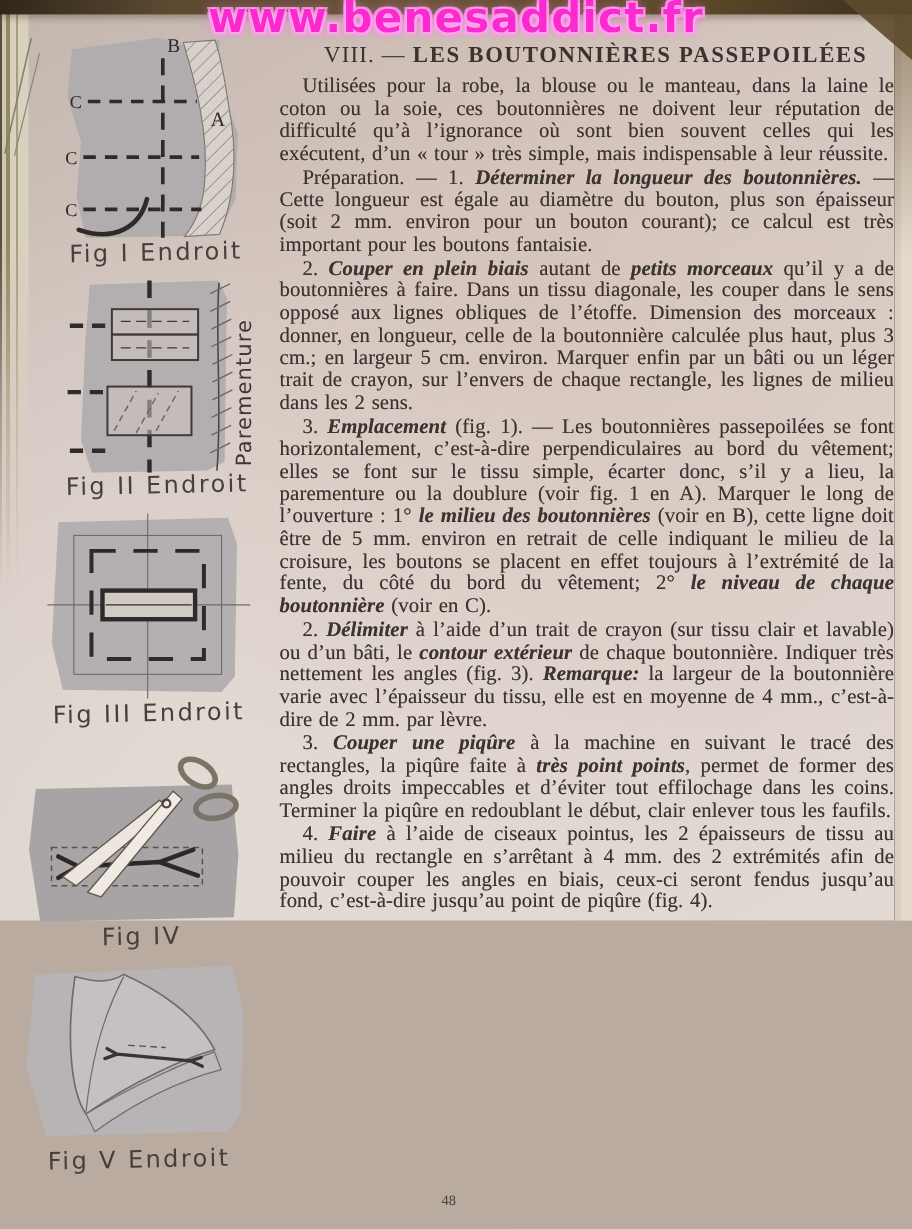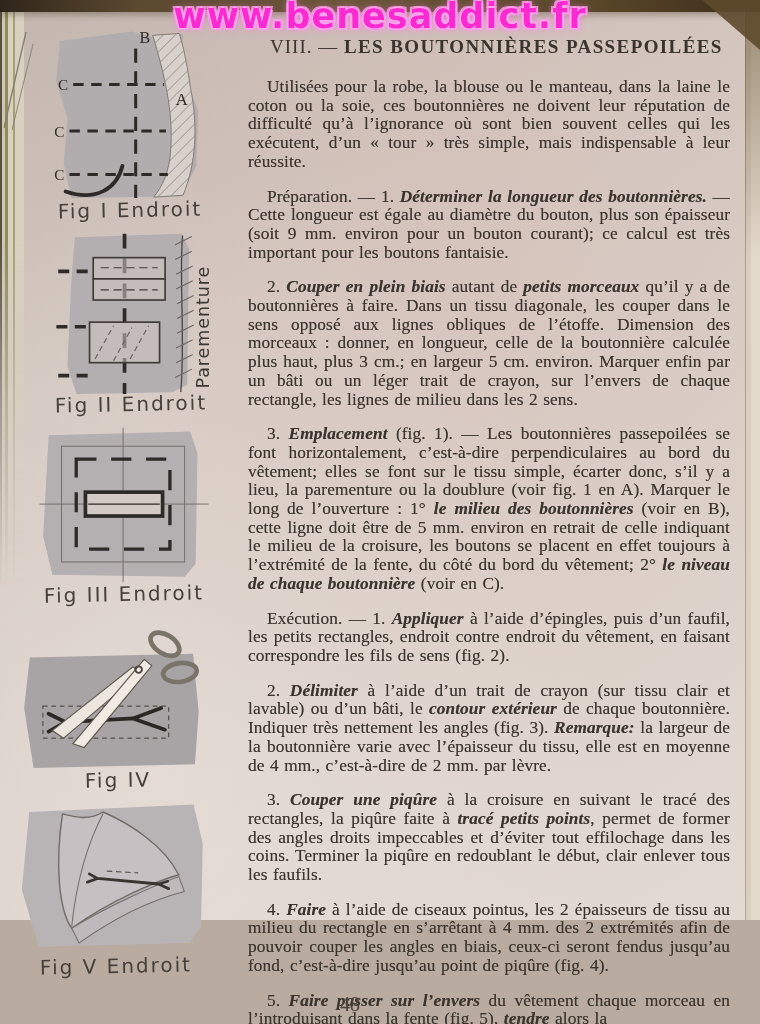--- a/index.html
+++ b/index.html
@@ -1,17 +1,17 @@
 <!DOCTYPE html>
 <html><head>
 <meta charset="utf-8">
 <style>
   html,body{margin:0;padding:0;}
   body{width:760px;height:1024px;overflow:hidden;background:#b9ab9f;}
-  #page{position:relative;width:760px;height:920px;
+  #page{position:relative;width:760px;height:767px;
     background:
       radial-gradient(ellipse at 62% 30%, rgba(216,184,174,0.28), transparent 62%),
       radial-gradient(ellipse at 20% 85%, rgba(235,228,222,0.5), transparent 55%),
       linear-gradient(152deg,#c3b6ae 0%,#d3c7c0 32%,#dcd2cb 68%,#e3dad3 100%);
     font-family:"Liberation Serif","DejaVu Serif",serif;color:#3b342e;}
   
   .edge-top{position:absolute;top:0;left:0;right:0;height:12px;
     background:linear-gradient(90deg,#2f261a,#5b4930 18%,#6a5639 45%,#5a4729 78%,#3c2e1c);
     box-shadow:0 3px 6px rgba(60,45,25,.35);}
   .corner-tr{position:absolute;top:0;right:0;width:74px;height:50px;background:#5e4a2c;
@@ -30,28 +30,28 @@
     color:#fb2ad0;white-space:nowrap;z-index:30;
     text-shadow:0 0 1px #fff,2px 2px 0 rgba(255,158,238,.8),-2px -2px 0 rgba(255,158,238,.8),
       2px -2px 0 rgba(255,158,238,.8),-2px 2px 0 rgba(255,158,238,.8),0 0 9px rgba(255,110,228,.9);}
   
   .title{position:absolute;left:238px;top:36px;width:512px;font-size:19px;white-space:nowrap;margin-left:32px;}
   .title .chap{font-weight:normal;letter-spacing:1px;}
   .title .head{font-weight:bold;letter-spacing:1.4px;}
   .column{position:absolute;left:232px;top:62px;width:514px;font-size:17.3px;line-height:18.7px;
     text-align:justify;word-spacing:.06em;letter-spacing:.1px;
     text-shadow:0 0 .4px rgba(59,52,46,.55);}
-  .para{margin:16px;text-indent:19px;}
+  .para{margin:1px;text-indent:19px;}
   .seg-bold{font-weight:normal;}
   .seg-italic{font-style:italic;font-weight:bold;}
   
   figure{position:absolute;margin:0;}
   figcaption{font-family:"DejaVu Sans",sans-serif;color:#46403c;font-size:20px;letter-spacing:2px;
     text-align:center;transform:rotate(-1.2deg);margin-top:-2px;}
-  .pagenum{position:absolute;left:340px;top:993px;width:40px;text-align:left;font-size:20px;color:#4a433c;}
+  .pagenum{position:absolute;left:340px;top:993px;width:40px;text-align:right;font-size:12px;color:#4a433c;}
   .corner-sketch{position:absolute;left:0;top:22px;}
   svg{display:block;}
 </style>
 </head>
 <body>
 
 <div id="page">
 
   <div class="edge-left"></div>
   <div class="edge-right"></div>
@@ -64,28 +64,26 @@
   </svg>
 
   <div class="watermark">www.benesaddict.fr</div>
 
   <div class="title">
     <span class="chap">VIII.</span><span class="chap"> — </span><span class="head">LES BOUTONNIÈRES PASSEPOILÉES</span>
   </div>
 
   <div class="column">
     <p class="para"><span>Utilisées pour la robe, la blouse ou le manteau, dans la laine le coton ou la soie, ces boutonnières ne doivent leur réputation de difficulté qu’à l’ignorance où sont bien souvent celles qui les exécutent, d’un « tour » très simple, mais indispensable à leur réussite.</span></p>
-    <p class="para"><span class="seg-bold">Préparation.</span><span> — 1. </span><span class="seg-italic">Déterminer la longueur des boutonnières.</span><span> — Cette longueur est égale au diamètre du bouton, plus son épaisseur (soit 9 mm. environ pour un bouton courant); ce calcul est très important pour les boutons fantaisie.</span></p>
+    <p class="para"><span class="seg-bold">Préparation.</span><span> — 1. </span><span class="seg-italic">Déterminer la longueur des boutonnières.</span><span> — Cette longueur est égale au diamètre du bouton, plus son épaisseur (soit 2 mm. environ pour un bouton courant); ce calcul est très important pour les boutons fantaisie.</span></p>
     <p class="para"><span>2. </span><span class="seg-italic">Couper en plein biais</span><span> autant de </span><span class="seg-italic">petits morceaux</span><span> qu’il y a de boutonnières à faire. Dans un tissu diagonale, les couper dans le sens opposé aux lignes obliques de l’étoffe. Dimension des morceaux : donner, en longueur, celle de la boutonnière calculée plus haut, plus 3 cm.; en largeur 5 cm. environ. Marquer enfin par un bâti ou un léger trait de crayon, sur l’envers de chaque rectangle, les lignes de milieu dans les 2 sens.</span></p>
     <p class="para"><span>3. </span><span class="seg-italic">Emplacement</span><span> (fig. 1). — Les boutonnières passepoilées se font horizontalement, c’est-à-dire perpendiculaires au bord du vêtement; elles se font sur le tissu simple, écarter donc, s’il y a lieu, la parementure ou la doublure (voir fig. 1 en A). Marquer le long de l’ouverture : 1° </span><span class="seg-italic">le milieu des boutonnières</span><span> (voir en B), cette ligne doit être de 5 mm. environ en retrait de celle indiquant le milieu de la croisure, les boutons se placent en effet toujours à l’extrémité de la fente, du côté du bord du vêtement; 2° </span><span class="seg-italic">le niveau de chaque boutonnière</span><span> (voir en C).</span></p>
-    <p class="para"><span class="seg-bold">Exécution.</span><span> — 1. </span><span class="seg-italic">Appliquer</span><span> à l’aide d’épingles, puis d’un faufil, les petits rectangles, endroit contre endroit du vêtement, en faisant correspondre les fils de sens (fig. 2).</span></p>
     <p class="para"><span>2. </span><span class="seg-italic">Délimiter</span><span> à l’aide d’un trait de crayon (sur tissu clair et lavable) ou d’un bâti, le </span><span class="seg-italic">contour extérieur</span><span> de chaque boutonnière. Indiquer très nettement les angles (fig. 3). </span><span class="seg-italic">Remarque:</span><span> la largeur de la boutonnière varie avec l’épaisseur du tissu, elle est en moyenne de 4 mm., c’est-à-dire de 2 mm. par lèvre.</span></p>
-    <p class="para"><span>3. </span><span class="seg-italic">Couper une piqûre</span><span> à la croisure en suivant le tracé des rectangles, la piqûre faite à </span><span class="seg-italic">tracé petits points</span><span>, permet de former des angles droits impeccables et d’éviter tout effilochage dans les coins. Terminer la piqûre en redoublant le début, clair enlever tous les faufils.</span></p>
+    <p class="para"><span>3. </span><span class="seg-italic">Couper une piqûre</span><span> à la machine en suivant le tracé des rectangles, la piqûre faite à </span><span class="seg-italic">très point points</span><span>, permet de former des angles droits impeccables et d’éviter tout effilochage dans les coins. Terminer la piqûre en redoublant le début, clair enlever tous les faufils.</span></p>
     <p class="para"><span>4. </span><span class="seg-italic">Faire</span><span> à l’aide de ciseaux pointus, les 2 épaisseurs de tissu au milieu du rectangle en s’arrêtant à 4 mm. des 2 extrémités afin de pouvoir couper les angles en biais, ceux-ci seront fendus jusqu’au fond, c’est-à-dire jusqu’au point de piqûre (fig. 4).</span></p>
-    <p class="para"><span>5. </span><span class="seg-italic">Faire passer sur l’envers</span><span> du vêtement chaque morceau en l’introduisant dans la fente (fig. 5), </span><span class="seg-italic">tendre</span><span> alors la</span></p>
   </div>
 
   <figure style="left:36px;top:24px;width:188px;">
     <svg width="188" height="176" viewBox="0 0 188 186">
       <defs>
         <pattern id="h1" patternUnits="userSpaceOnUse" width="9" height="9" patternTransform="rotate(45)">
           <line x1="0" y1="0" x2="0" y2="9" stroke="#8d8781" stroke-width="1.4"></line>
         </pattern>
       </defs>
       <polygon points="20,18 96,8 118,14 150,10 148,42 166,92 164,150 148,182 32,184 24,148 28,100 16,60" fill="#b1acae"></polygon>

